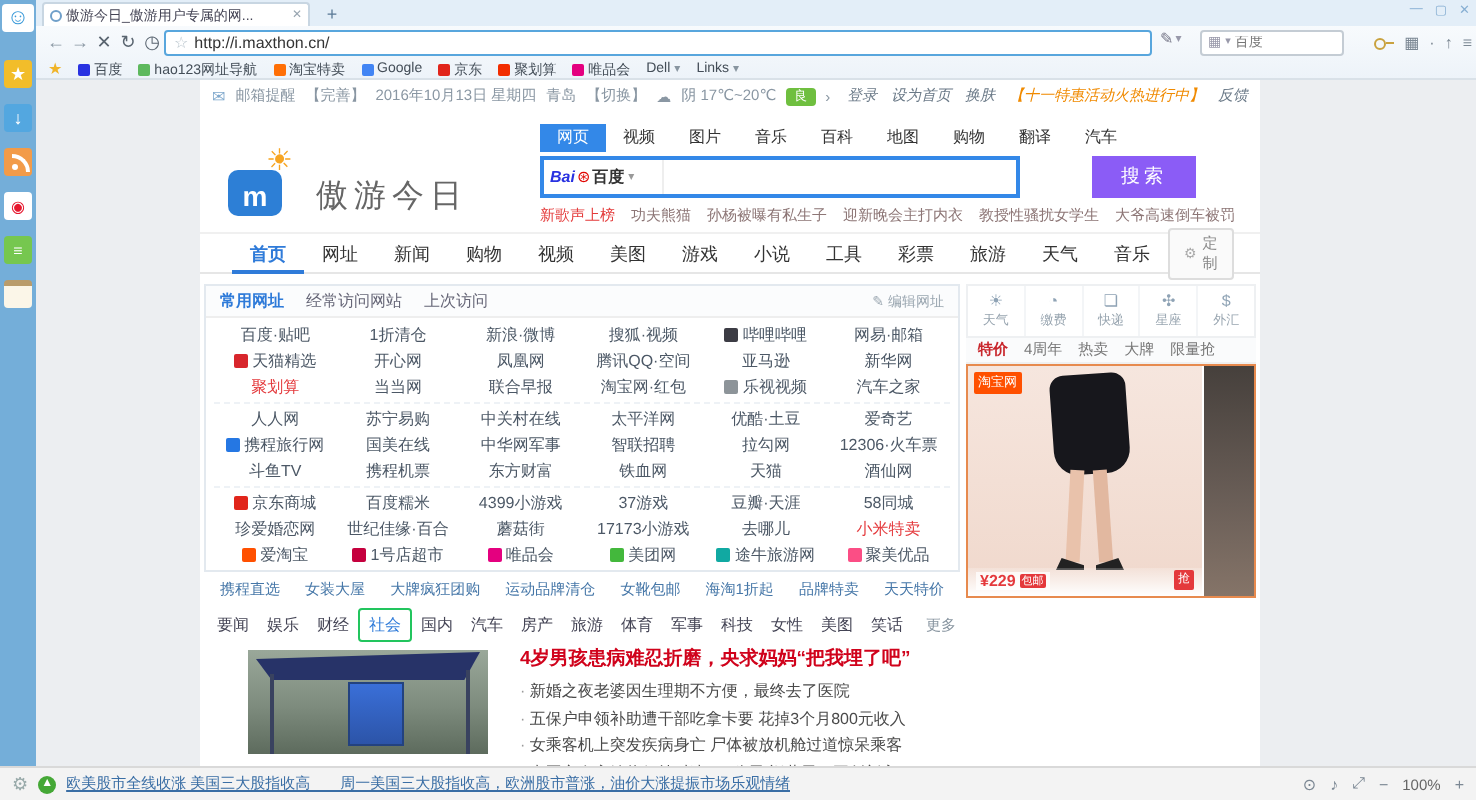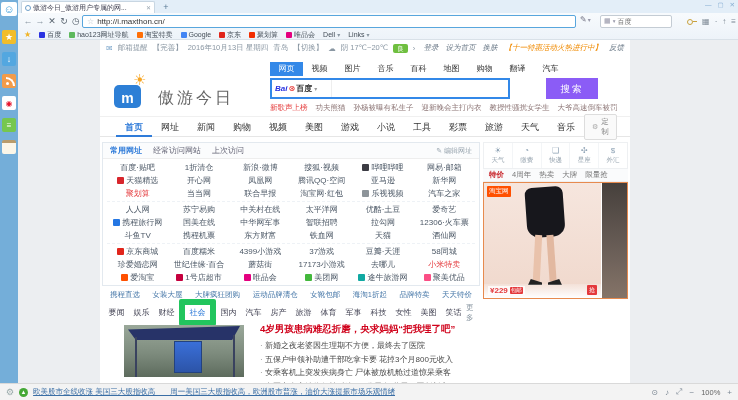--- a/index.html
+++ b/index.html
@@ -98,21 +98,21 @@
   .srow.sep{border-bottom:1px dashed #eef2f6;padding-bottom:2px;}
   .scell{flex:1;text-align:center;font-size:8px;color:#4c5866;white-space:nowrap;display:flex;justify-content:center;align-items:center;gap:2px;cursor:pointer;overflow:hidden;}
   .scell.red{color:#e4393c;}
   .sq{width:7px;height:7px;border-radius:1px;display:inline-block;flex:none;}
 
   .promos{position:absolute;left:2px;top:250px;width:378px;height:12px;display:flex;justify-content:space-between;padding:0 8px;font-size:7.5px;color:#4677a8;}
   .promo{cursor:pointer;white-space:nowrap;}
 
   .ntabs{position:absolute;left:2px;top:264px;width:378px;height:17px;display:flex;align-items:center;font-size:8px;color:#445;padding:0 2px;}
   .ntab{padding:2px 4.5px;cursor:pointer;white-space:nowrap;}
-  .ntab.active{border:6px solid #22c55e;background:#fff;color:#2f7bd9;border-radius:2px;}
+  .ntab.active{border:1px solid #22c55e;background:#fff;color:#2f7bd9;border-radius:2px;}
   .nmore{margin-left:auto;color:#8895a0;font-size:7.5px;cursor:pointer;}
 
   .news-img{position:absolute;left:24px;top:285px;width:120px;height:52px;background:linear-gradient(180deg,#9aa89a 0%,#7d8b7d 55%,#5d6b5d 100%);overflow:hidden;cursor:pointer;}
   .canopy{position:absolute;left:4px;top:1px;width:112px;height:14px;background:#273368;clip-path:polygon(7% 100%,0 25%,100% 0,93% 100%);}
   .pole-l{position:absolute;left:11px;top:12px;width:2px;height:40px;background:#39425f;}
   .pole-r{position:absolute;right:9px;top:10px;width:2px;height:42px;background:#39425f;}
   .bluebox{position:absolute;left:50px;top:16px;width:28px;height:32px;background:linear-gradient(#3a6fd8,#2c54a8);border:1px solid #23427f;}
 
   .news-right{position:absolute;left:160px;top:283px;width:218px;height:70px;overflow:hidden;}
   .news-title{font-size:9.5px;font-weight:bold;color:#d0021b;margin-bottom:3px;white-space:nowrap;cursor:pointer;}

